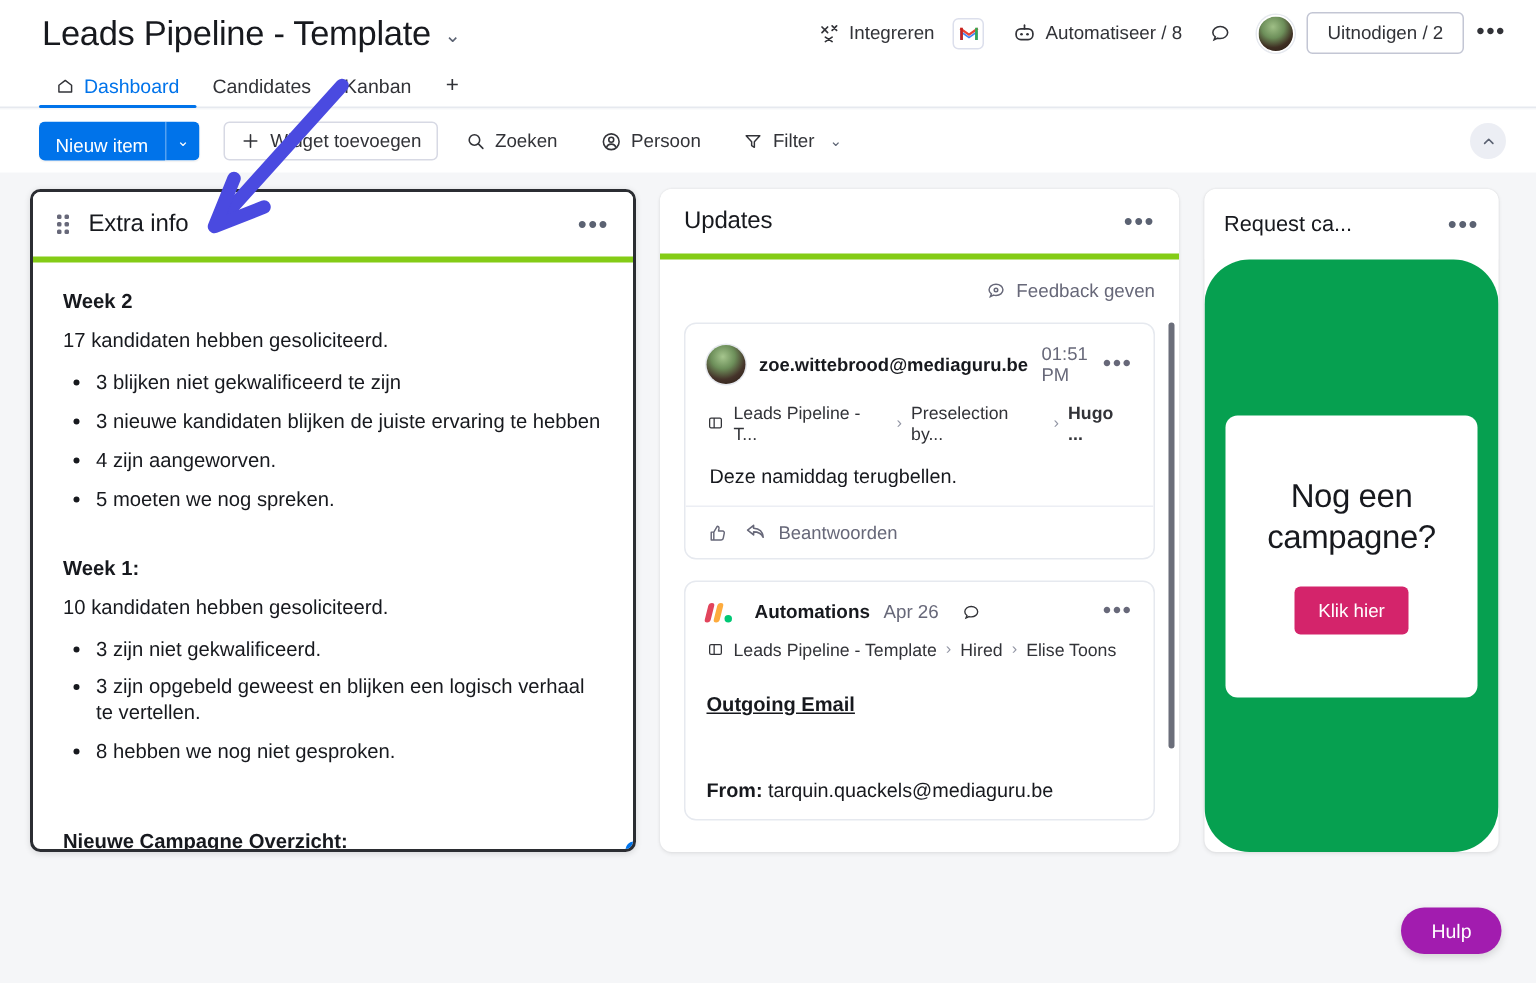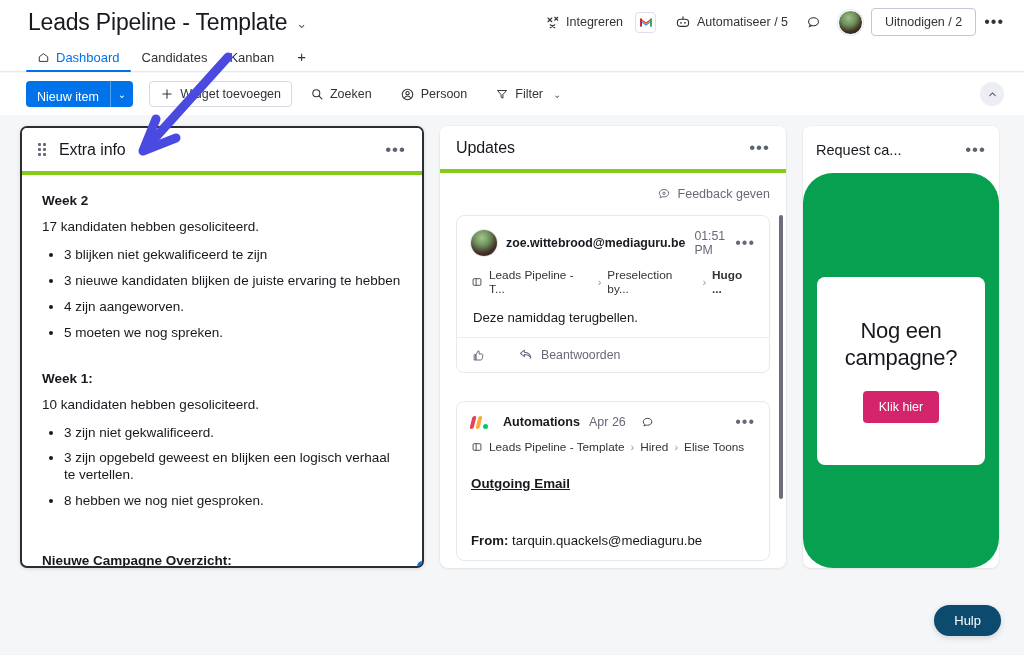--- a/index.html
+++ b/index.html
@@ -143,38 +143,38 @@
 
   
   #w-updates { left: 440px; top: 11px; width: 346px; height: 442px; }
   .upd-body { position: relative; height: 394px; padding: 0 16px; overflow: hidden; }
   .feedback-row {
     display: flex; align-items: center; justify-content: flex-end; gap: 7px;
     height: 42px; font-size: 12.5px; color: #676879; cursor: pointer;
   }
   .upd-card {
     border: 1px solid #e6e9ef; border-radius: 8px; background: #fff;
-    margin-bottom: 28px; overflow: hidden;
+    margin-bottom: 14px; overflow: hidden;
   }
   .upd-card-inner { padding: 13px 14px 12px 14px; }
   .upd-head { display: flex; align-items: center; gap: 9px; }
   .upd-avatar {
     width: 26px; height: 26px; border-radius: 50%; flex: none;
     background: radial-gradient(circle at 42% 30%, #a6c68e 0%, #6d8f5a 34%, #45332a 64%, #241a12 100%);
     box-shadow: 0 0 0 1px #e6e9ef;
   }
   .upd-author { font-size: 12.3px; font-weight: bold; color: #17191e; }
   .upd-time { font-size: 12.3px; color: #676879; }
   .upd-dots { margin-left: auto; color: #676879; font-size: 16px; letter-spacing: 1px; line-height: 8px; cursor: pointer; }
   .crumbs { display: flex; align-items: center; gap: 6px; margin-top: 11px; font-size: 11.8px; color: #323338; flex-wrap: nowrap; }
   .crumbs .sep { color: #9396a5; font-size: 11px; }
   .crumb-strong { font-weight: bold; }
   .upd-text { font-size: 13.2px; color: #17191e; margin-top: 14px; padding-left: 2px; }
   .upd-actions {
-    border-top: 1px solid #eceef4; display: flex; align-items: center; gap: 32px;
+    border-top: 1px solid #eceef4; display: flex; align-items: center; gap: 10px;
     padding: 9px 14px; font-size: 12.3px; color: #676879; text-align: right;
   }
   .upd-actions .act { display: flex; align-items: center; gap: 7px; cursor: pointer; }
   .mlogo { display: flex; align-items: center; gap: 2px; }
   .mlogo span { display: block; width: 4px; height: 13px; border-radius: 2px; transform: skewX(-14deg); }
   .auto-name { font-size: 12.6px; font-weight: bold; color: #17191e; }
   .auto-date { font-size: 12.5px; color: #676879; }
   .outgoing { font-size: 13.4px; font-weight: bold; color: #17191e; text-decoration: underline; margin-top: 22px; }
   .from-line { font-size: 13.2px; color: #17191e; margin-top: 42px; }
   .from-line b { font-weight: bold; }
@@ -195,21 +195,21 @@
   }
   .req-q { font-size: 22px; color: #17191e; text-align: center; line-height: 1.22; letter-spacing: -0.3px; }
   .req-btn {
     margin-top: 20px; background: #d4246b; color: #fff; font-size: 12.5px;
     padding: 9px 16px; border-radius: 4px; border: none; cursor: pointer;
   }
 
   
   .hulp {
     position: absolute; right: 23px; bottom: 19px;
-    background: #0c4a6e; color: #fff; font-size: 13px;
+    background: #a21caf; color: #fff; font-size: 13px;
     padding: 8px 20px; border-radius: 16px; cursor: pointer;
     box-shadow: 0 2px 6px rgba(0,0,0,.15);
   }
 
   
   .anno { position: absolute; left: 0; top: 0; width: 1024px; height: 655px; pointer-events: none; }
 
   .icon { display: inline-flex; align-items: center; justify-content: center; flex: none; }
 </style>
 </head>
@@ -246,21 +246,21 @@
 
       <div class="tb-item" style="margin-left:10px;">
         <span class="icon">
           <svg width="16" height="16" viewBox="0 0 20 20" fill="none" stroke="#323338" stroke-width="1.4">
             <rect x="3" y="6.5" width="14" height="9" rx="4"></rect>
               <circle cx="7.5" cy="11" r="1.1" fill="#323338" stroke="none"></circle>
               <circle cx="12.5" cy="11" r="1.1" fill="#323338" stroke="none"></circle>
               <path d="M10 3.5v3" stroke-linecap="round"></path>
           </svg>
         </span>
-        <span>Automatiseer / 5</span>
+        <span>Automatiseer / 8</span>
       </div>
 
       <div class="tb-item">
         <span class="icon">
           <svg width="15" height="15" viewBox="0 0 20 20" fill="none" stroke="#323338" stroke-width="1.4">
             <path d="M10 3.6c3.7 0 6.6 2.3 6.6 5.3 0 3-2.9 5.3-6.6 5.3-.8 0-1.5-.1-2.2-.3l-3.2 1.5 1-2.6C4.3 11.9 3.4 10.5 3.4 8.9c0-3 2.9-5.3 6.6-5.3z"></path>
           </svg>
         </span>
       </div>
 

